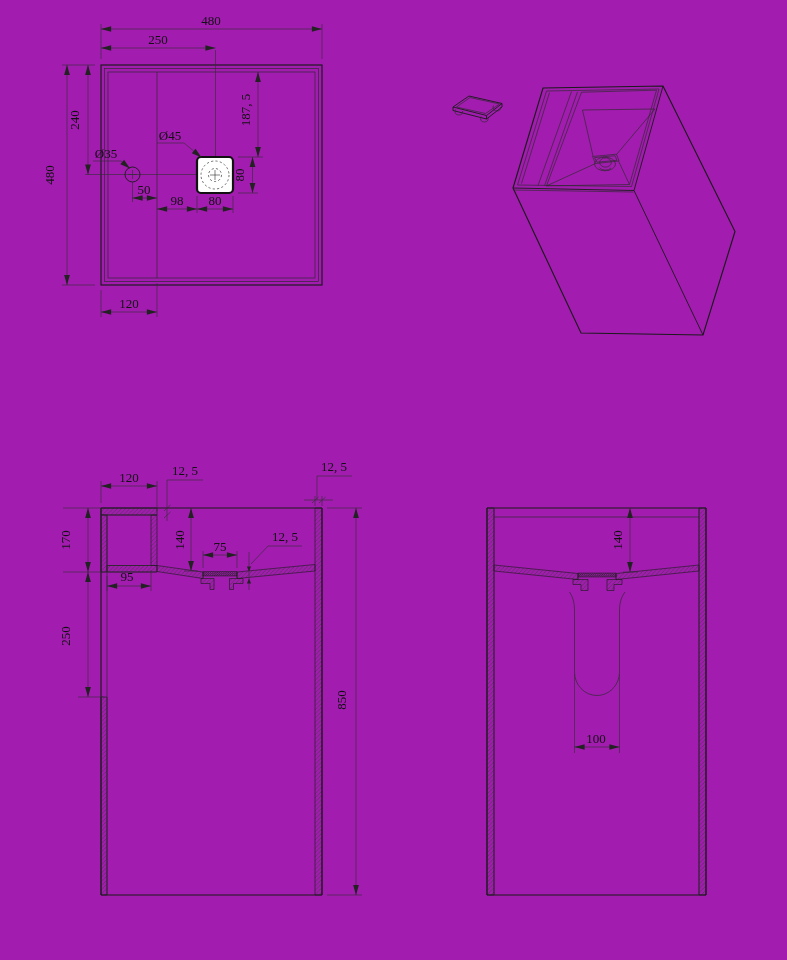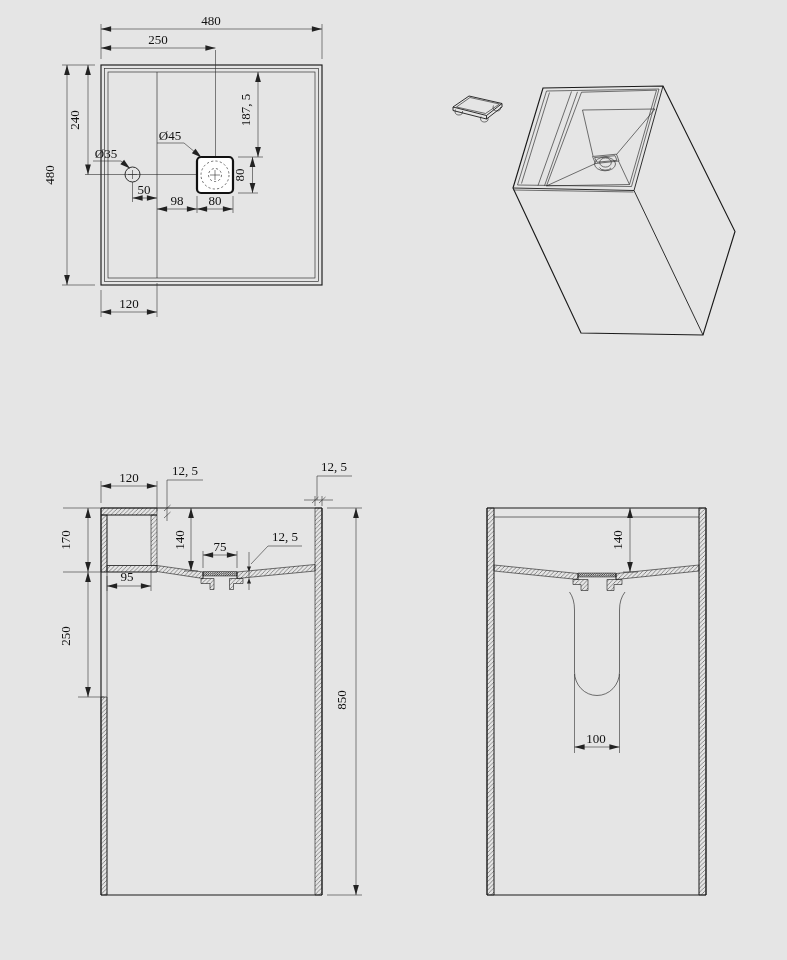--- a/index.html
+++ b/index.html
@@ -1,16 +1,16 @@
 <!DOCTYPE html>
 <html><head>
 <meta charset="utf-8">
 <style>
   html,body { margin:0; padding:0; background:#ffffff; }
-  .sheet { position:relative; width:787px; height:960px; background:#e5e5e5; overflow:hidden;
+  .sheet { position:relative; width:787px; height:960px; background:#a21caf; overflow:hidden;
            font-family:"Liberation Serif","DejaVu Serif",serif; }
   svg { position:absolute; left:0; top:0; }
   .ol { fill:none; stroke:#1a1a1a; stroke-width:1.15; }
   .md { fill:none; stroke:#1a1a1a; stroke-width:0.9; }
   .tn { fill:none; stroke:#2a2a2a; stroke-width:0.65; }
   .dm { fill:none; stroke:#2f2f2f; stroke-width:0.6; }
   .ds { stroke-dasharray:2.2,2.2; }
   .ht { fill:url(#h45); stroke:#1a1a1a; stroke-width:0.6; }
   .hd { fill:url(#hdense); stroke:#1a1a1a; stroke-width:0.5; }
   text.dt { font-family:"Liberation Serif","DejaVu Serif",serif; font-size:13px; fill:#111;

